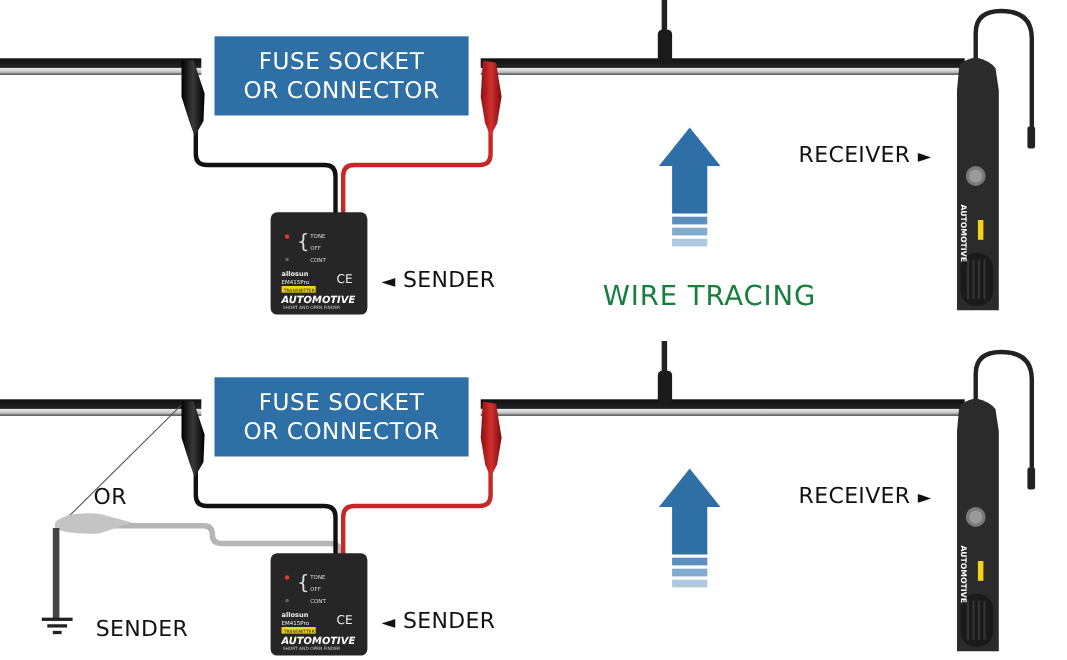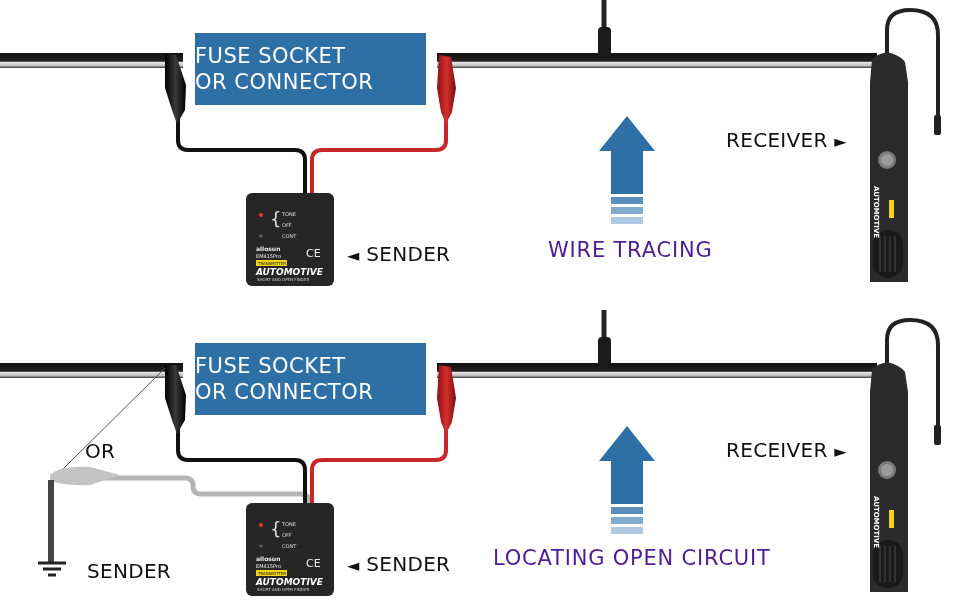--- a/index.html
+++ b/index.html
@@ -2,23 +2,23 @@
 <html><head>
 <meta charset="utf-8">
 <style>
   html, body { margin:0; padding:0; background:#ffffff; }
   body { width:970px; height:600px; position:relative; overflow:hidden; font-family:"DejaVu Sans", sans-serif; }
   .panel { position:absolute; left:0; width:970px; height:300px; }
   #panel-top { top:0; }
   #panel-bottom { top:310px; }
   svg.scene { position:absolute; left:0; top:0; width:970px; height:300px; }
   .fuse-box { position:absolute; left:195px; top:33px; width:231px; height:72px; background:#2e6fa6; color:#fff;
-    font-size:21px; line-height:26px; display:flex; flex-direction:column; justify-content:center; letter-spacing:0.5px; }
+    font-size:21px; line-height:26px; text-align:center; display:flex; flex-direction:column; justify-content:center; letter-spacing:0.5px; }
   .label { position:absolute; font-size:20px; color:#111; letter-spacing:0.3px; white-space:nowrap;text-align:center; }
-  .blue-label { position:absolute; font-size:21px; color:#4c1d95; letter-spacing:0.8px; white-space:nowrap; }
+  .blue-label { position:absolute; font-size:25px; color:#15803d; letter-spacing:0.8px; white-space:nowrap;margin-top:16px; }
   .sender-label { left:347px; top:242px; }
   .receiver-label { left:726px; top:128px; }
   .or-label { left:85px; top:129px; }
   .ground-label { left:87px; top:249px; }
   .tri { font-size:16px; }
 </style>
 </head>
 <body>
 
 <div class="panel" id="panel-top">
@@ -201,14 +201,13 @@
   <div class="label or-label">OR</div>
   <div class="label ground-label">SENDER</div>
   <div class="label sender-label">
     <span class="tri">◄</span>
     <span>SENDER</span>
   </div>
   <div class="label receiver-label">
     <span>RECEIVER</span>
     <span class="tri">►</span>
   </div>
-  <div class="blue-label" style="left:493px; top:236px;">LOCATING OPEN CIRCUIT</div>
 </div>
 
 </body></html>

